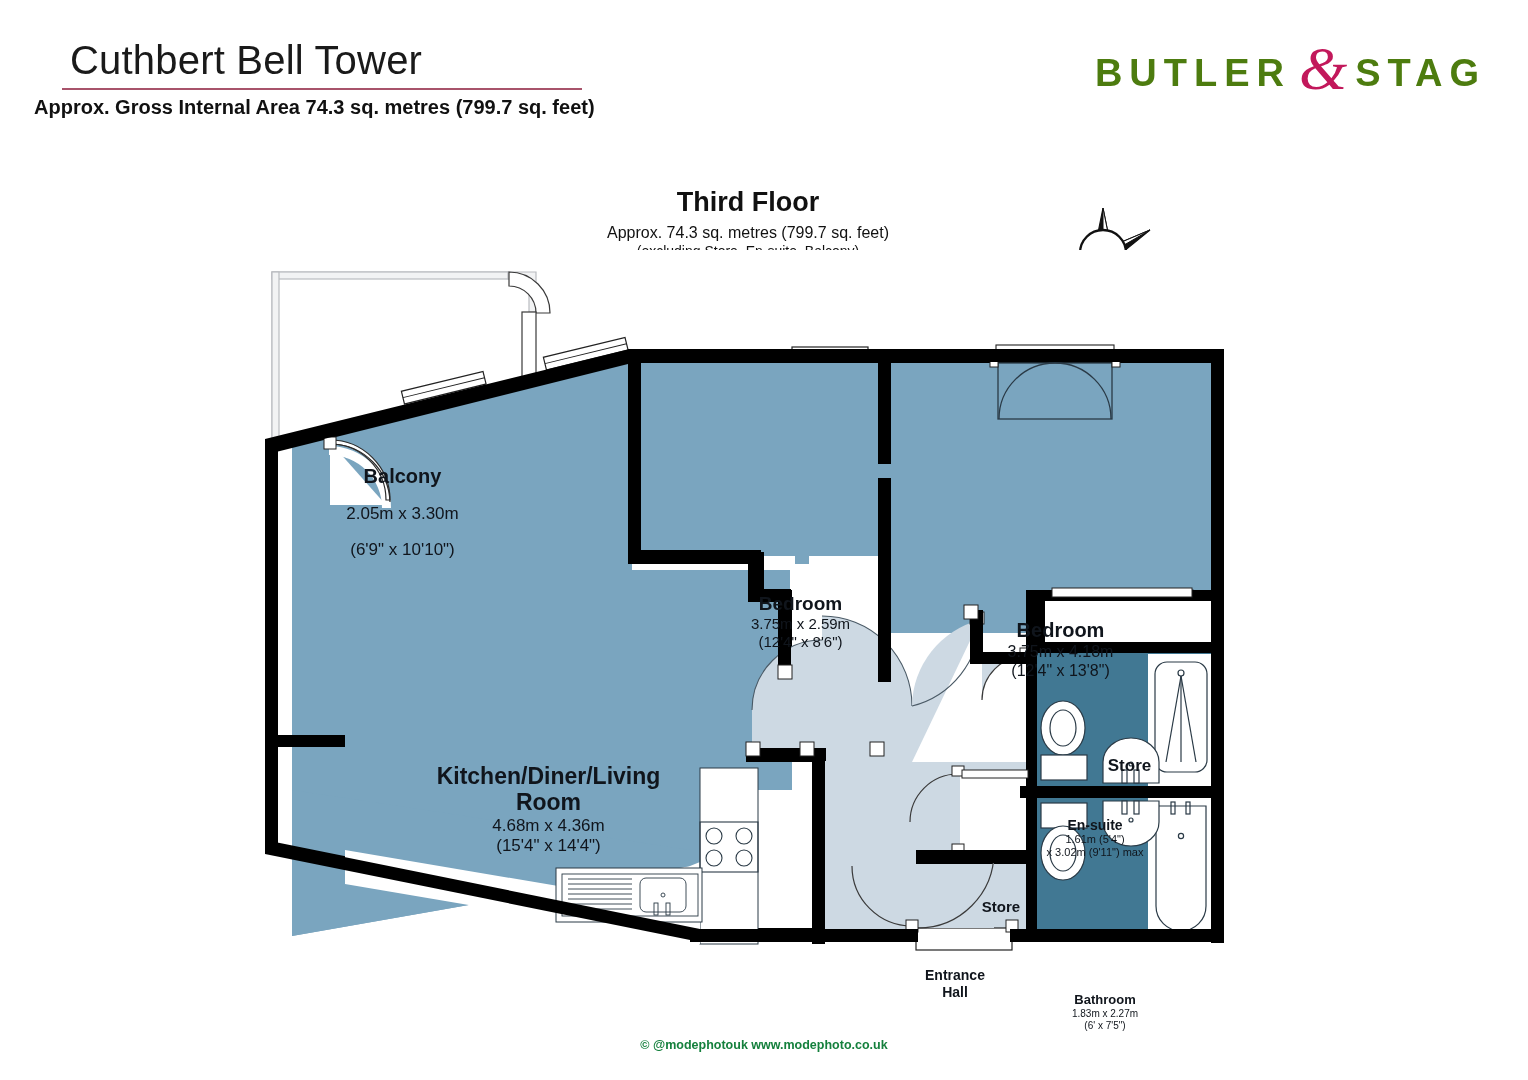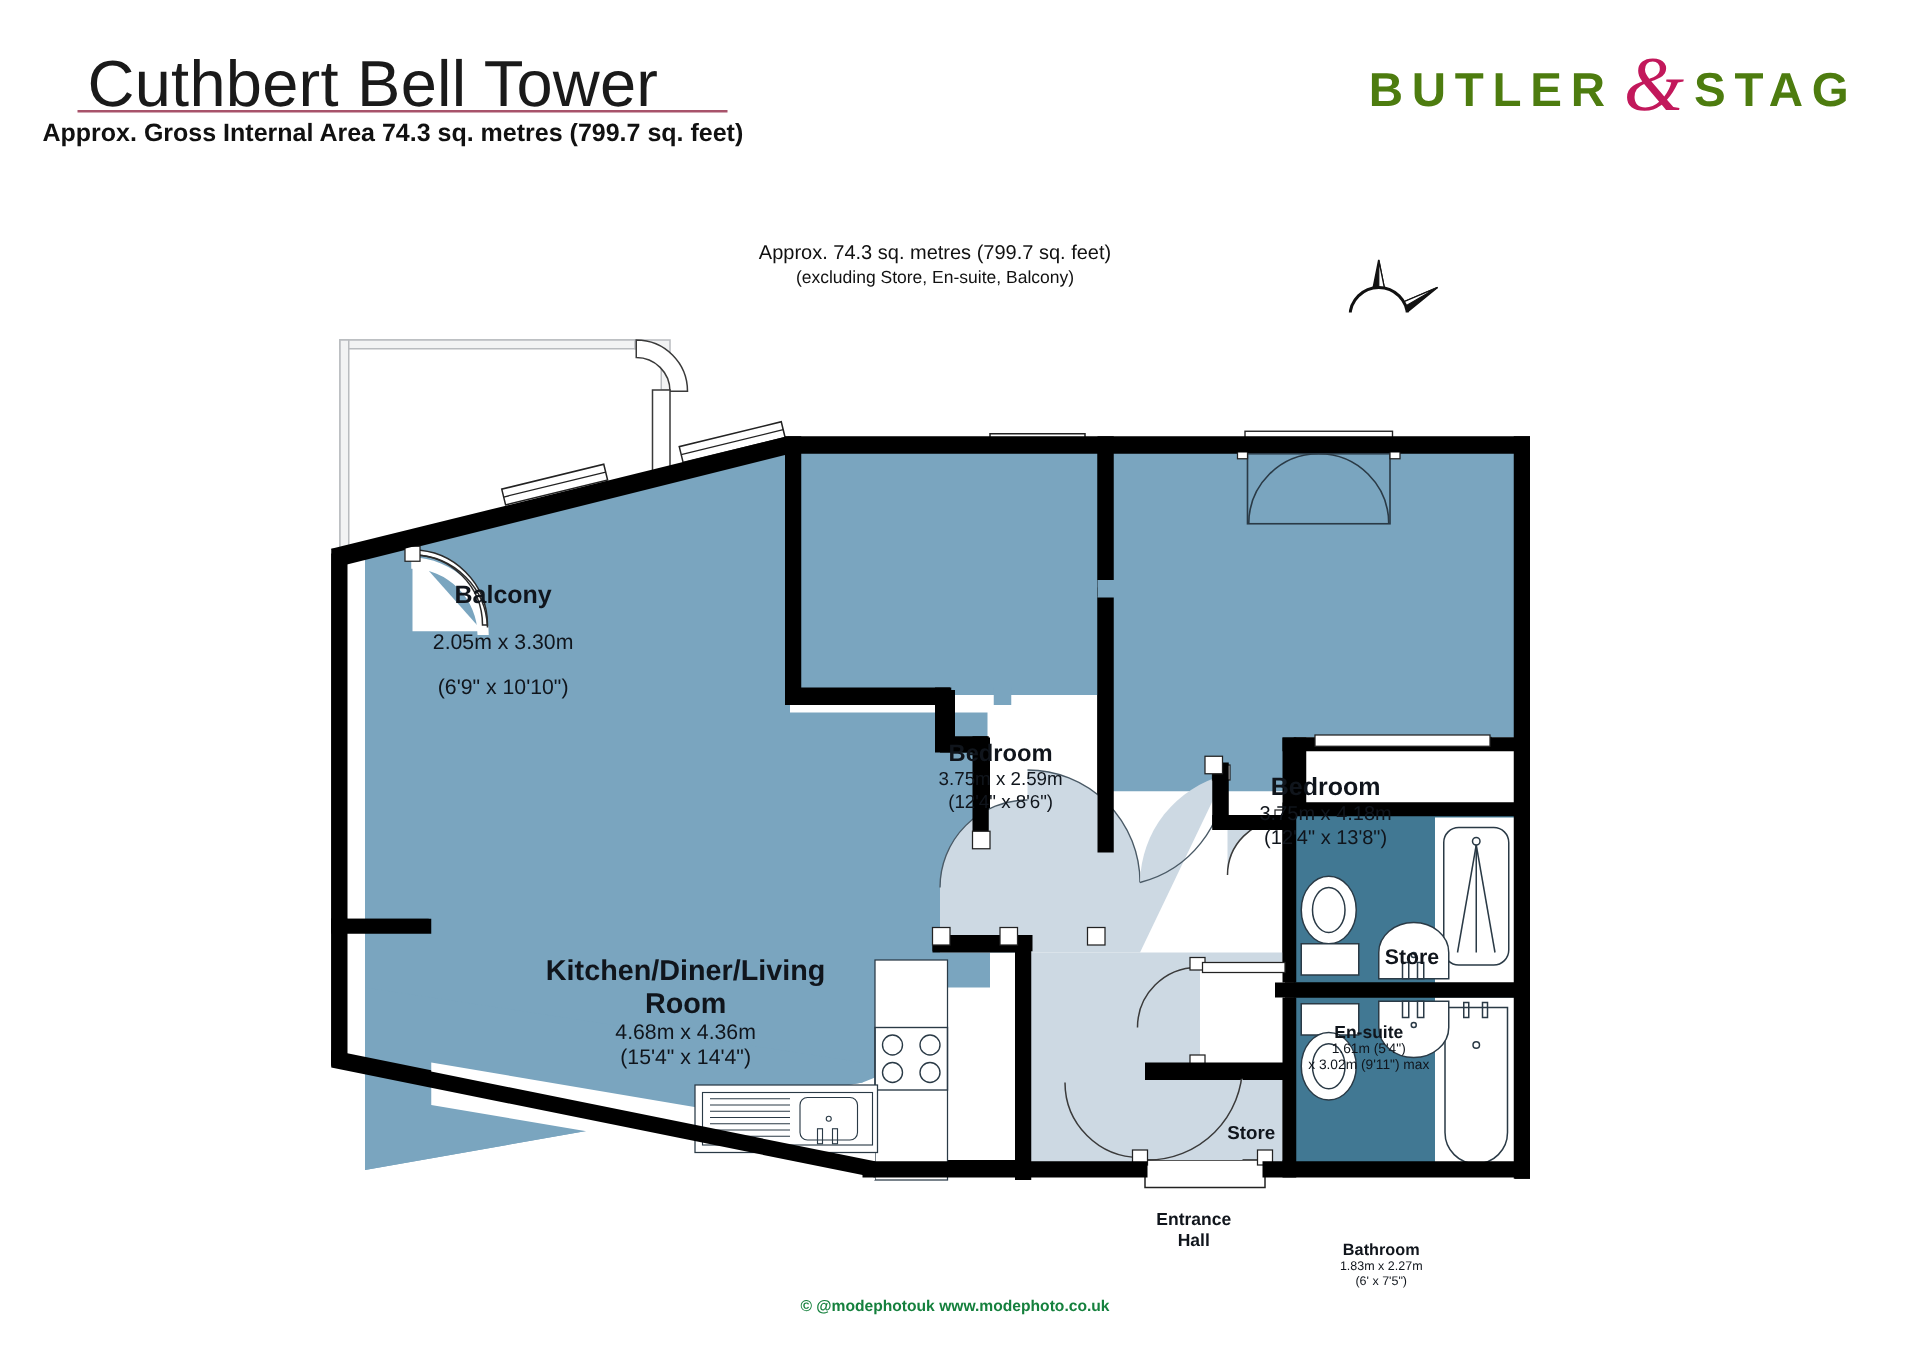--- a/index.html
+++ b/index.html
@@ -16,21 +16,21 @@
   }
 
   
   #header {
     position: absolute;
     left: 0; top: 0; width: 1528px; height: 140px;
   }
   #property-title {
     position: absolute;
     left: 70px; top: 38px;
-    font-size: 52px;
+    font-size: 40px;
     font-weight: 400;
     letter-spacing: 0.2px;
     color: #1a1a1a;
     white-space: nowrap;
   }
   #title-rule {
     position: absolute;
     left: 62px; top: 88px;
     width: 520px; height: 2px;
     background: #a8536b;
@@ -178,20 +178,21 @@
   <div id="area-subtitle">Approx. Gross Internal Area 74.3 sq. metres (799.7 sq. feet)</div>
 
   <div id="logo">
     <span class="logo-word">BUTLER</span>
     <span class="logo-amp">&amp;</span>
     <span class="logo-word">STAG</span>
   </div>
 </div>
 
 <div id="floor-heading">
+  <div id="floor-name">Third Floor</div>
   <div id="floor-area">Approx. 74.3 sq. metres (799.7 sq. feet)</div>
   <div id="floor-excl">(excluding Store, En-suite, Balcony)</div>
 </div>
 
 <div id="compass">
   <svg width="110" height="125" viewBox="0 0 110 125">
     <g fill="#111" stroke="#111" stroke-width="1.2">
 
       <path d="M50 8 L56 38 L44 38 Z" fill="#111"></path>
       <path d="M50 8 L56 38 L50 40 Z" fill="#fff" stroke="#111" stroke-width="1"></path>

